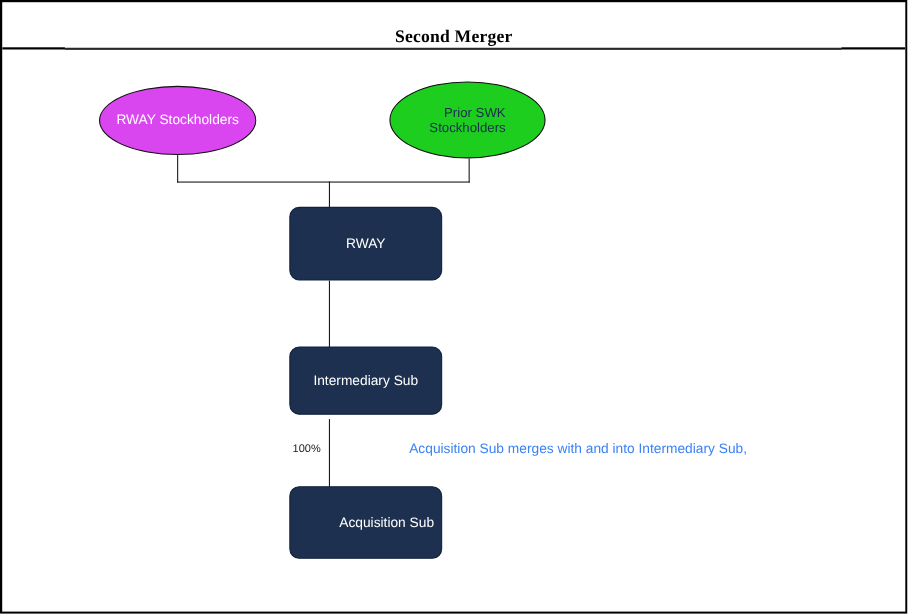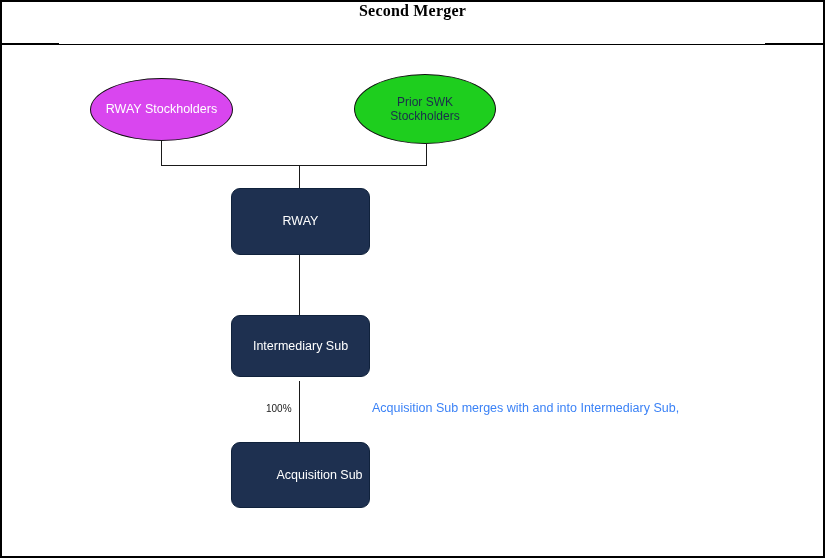--- a/index.html
+++ b/index.html
@@ -21,21 +21,21 @@
     overflow: hidden;
   }
   
   #title-bar {
     position: absolute;
     left: 0;
     top: 0;
     width: 821px;
     height: 41px;
     display: flex;
-    align-items: flex-start;
+    align-items: flex-end;
     justify-content: center;
   }
   #page-title {
     font-family: "Liberation Serif", "DejaVu Serif", serif;
     font-weight: bold;
     font-size: 16px;
     color: #000000;
     letter-spacing: 0.2px;
     white-space: nowrap;
   }
@@ -87,27 +87,29 @@
   }
   .ellipse-navy {
     background: #d946ef;
     color: #ffffff;
     font-size: 12.5px;
   }
   .ellipse-green {
     background: #1ECE1E;
     color: #1b2d4d;
     font-size: 12px;
+    text-align: right;
   }
   .boxnode {
     background: #1E3050;
     color: #ffffff;
     border-radius: 9px;
     border: 1px solid #10223c;
     font-size: 12.5px;
+    margin-left: 32px;
   }
   
   #node-rway-stockholders { left: 88px;  top: 33px;  width: 143px; height: 63px; }
   #node-prior-swk        { left: 352px; top: 29px;  width: 142px; height: 70px; }
   #node-rway             { left: 229px; top: 143px; width: 139px; height: 67px; }
   #node-intermediary-sub { left: 229px; top: 270px; width: 139px; height: 62px; }
   #node-acquisition-sub  { left: 229px; top: 397px; width: 139px; height: 66px; padding-left: 38px; }
   
   .conn {
     position: absolute;

